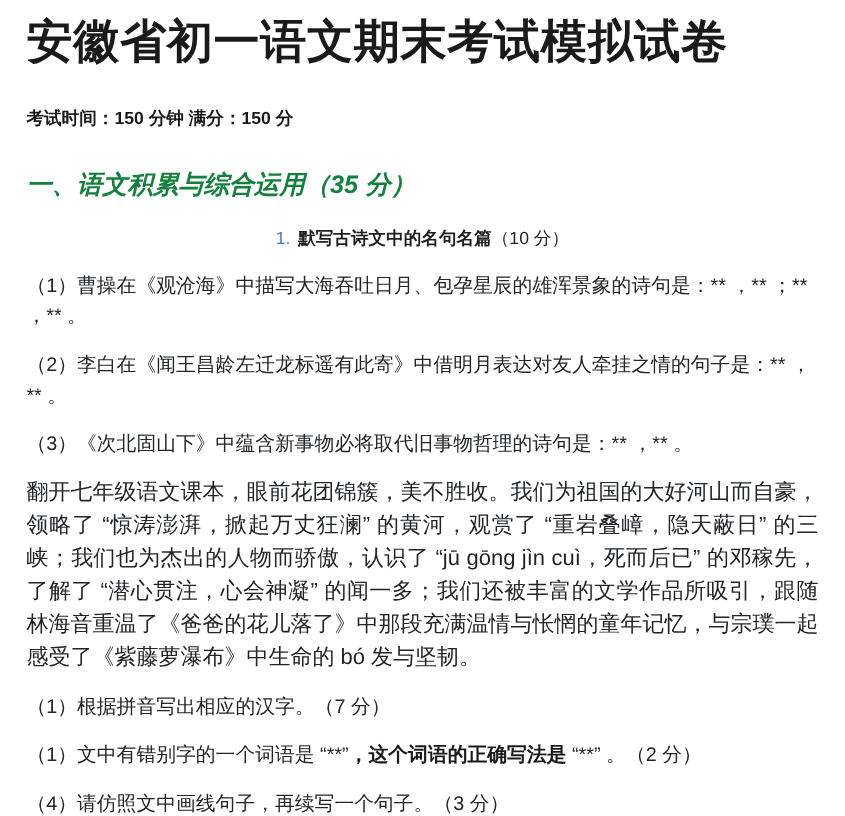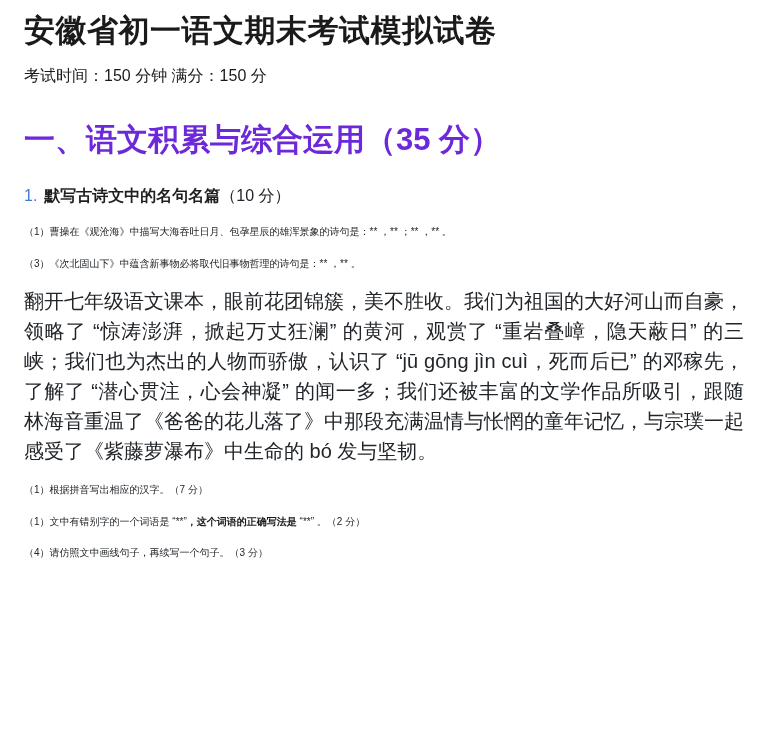--- a/index.html
+++ b/index.html
@@ -12,60 +12,62 @@
     width: 768px;
     height: 742px;
     overflow: hidden;
     font-family: "Liberation Sans", "DejaVu Sans", sans-serif;
     color: #212529;
   }
   .page {
     padding: 12px 24px 8px 24px;
   }
   h1.doc-title {
-    font-size: 31px;
+    font-size: 42px;
     font-weight: 700;
     line-height: 1.25;
-    margin: 0 0 13px 0;
+    margin: 0 0 32px 0;
     color: #1a1a1a;
     letter-spacing: 0.5px;
   }
   p.meta {
     font-size: 16px;
-    font-weight: 400;
+    font-weight: 700;
     line-height: 1.5;
     margin: 0 0 32px 0;
     color: #1a1a1a;
   }
   h2.section-heading {
-    font-size: 31px;
+    font-size: 23px;
     font-weight: 700;
     line-height: 1.3;
     margin: 0 0 24px 0;
-    color: #6d28d9;
+    color: #15803d;
+    font-style: italic;
   }
   p.q-header {
     font-size: 16px;
     line-height: 1.5;
     margin: 0 0 15px 0;
+    text-align: center;
   }
   .q-num {
     color: #3e7bd9;
     margin-right: 7px;
   }
   .q-title {
     font-weight: 700;
     color: #1f1f1f;
   }
   .q-score {
     font-weight: 400;
     color: #212529;
   }
   p.item {
-    font-size: 10px;
+    font-size: 18px;
     line-height: 1.55;
     margin: 16px 0 15px 0;
     color: #212529;
   }
   p.passage {
     font-size: 20px;
     line-height: 1.5;
     margin: 0 0 15px 0;
     color: #212529;
     text-align: justify;
@@ -83,20 +85,21 @@
   <h1 class="doc-title">安徽省初一语文期末考试模拟试卷</h1>
 
   <p class="meta">考试时间：150 分钟 满分：150 分</p>
 
   <h2 class="section-heading">一、语文积累与综合运用（35 分）</h2>
 
   <p class="q-header"><span class="q-num">1.</span><span class="q-title">默写古诗文中的名句名篇</span><span class="q-score">（10 分）</span></p>
 
   <p class="item">（1）曹操在《观沧海》中描写大海吞吐日月、包孕星辰的雄浑景象的诗句是：** ，** ；** ，** 。</p>
 
+  <p class="item">（2）李白在《闻王昌龄左迁龙标遥有此寄》中借明月表达对友人牵挂之情的句子是：** ，** 。</p>
 
   <p class="item">（3）《次北固山下》中蕴含新事物必将取代旧事物哲理的诗句是：** ，** 。</p>
 
 
 
   <p class="passage">翻开七年级语文课本，眼前花团锦簇，美不胜收。我们为祖国的大好河山而自豪，领略了 “惊涛澎湃，掀起万丈狂澜” 的黄河，观赏了 “重岩叠嶂，隐天蔽日” 的三峡；我们也为杰出的人物而骄傲，认识了 “jū gōng jìn cuì，死而后已” 的邓稼先，了解了 “潜心贯注，心会神凝” 的闻一多；我们还被丰富的文学作品所吸引，跟随林海音重温了《爸爸的花儿落了》中那段充满温情与怅惘的童年记忆，与宗璞一起感受了《紫藤萝瀑布》中生命的 bó 发与坚韧。</p>
 
   <p class="item">（1）根据拼音写出相应的汉字。（7 分）</p>
 
 

